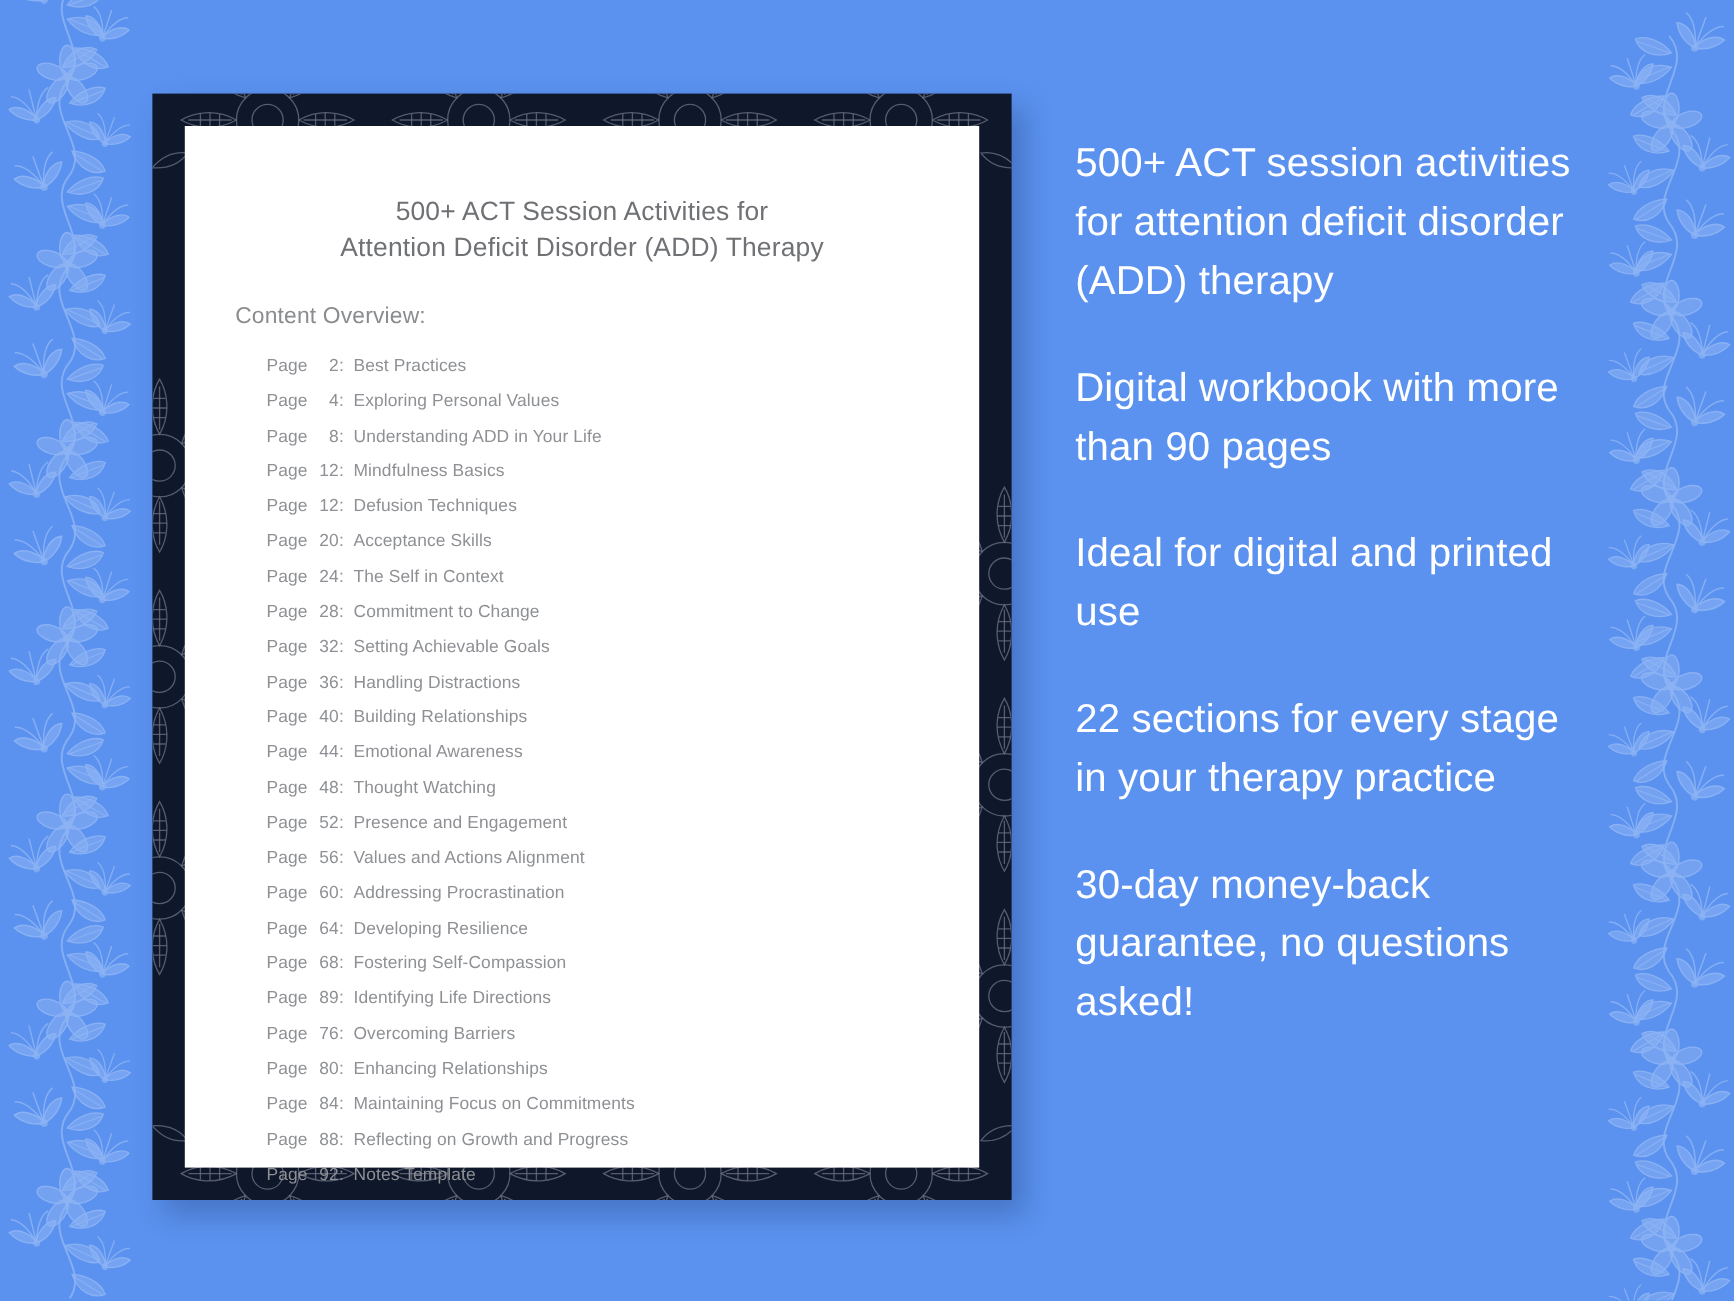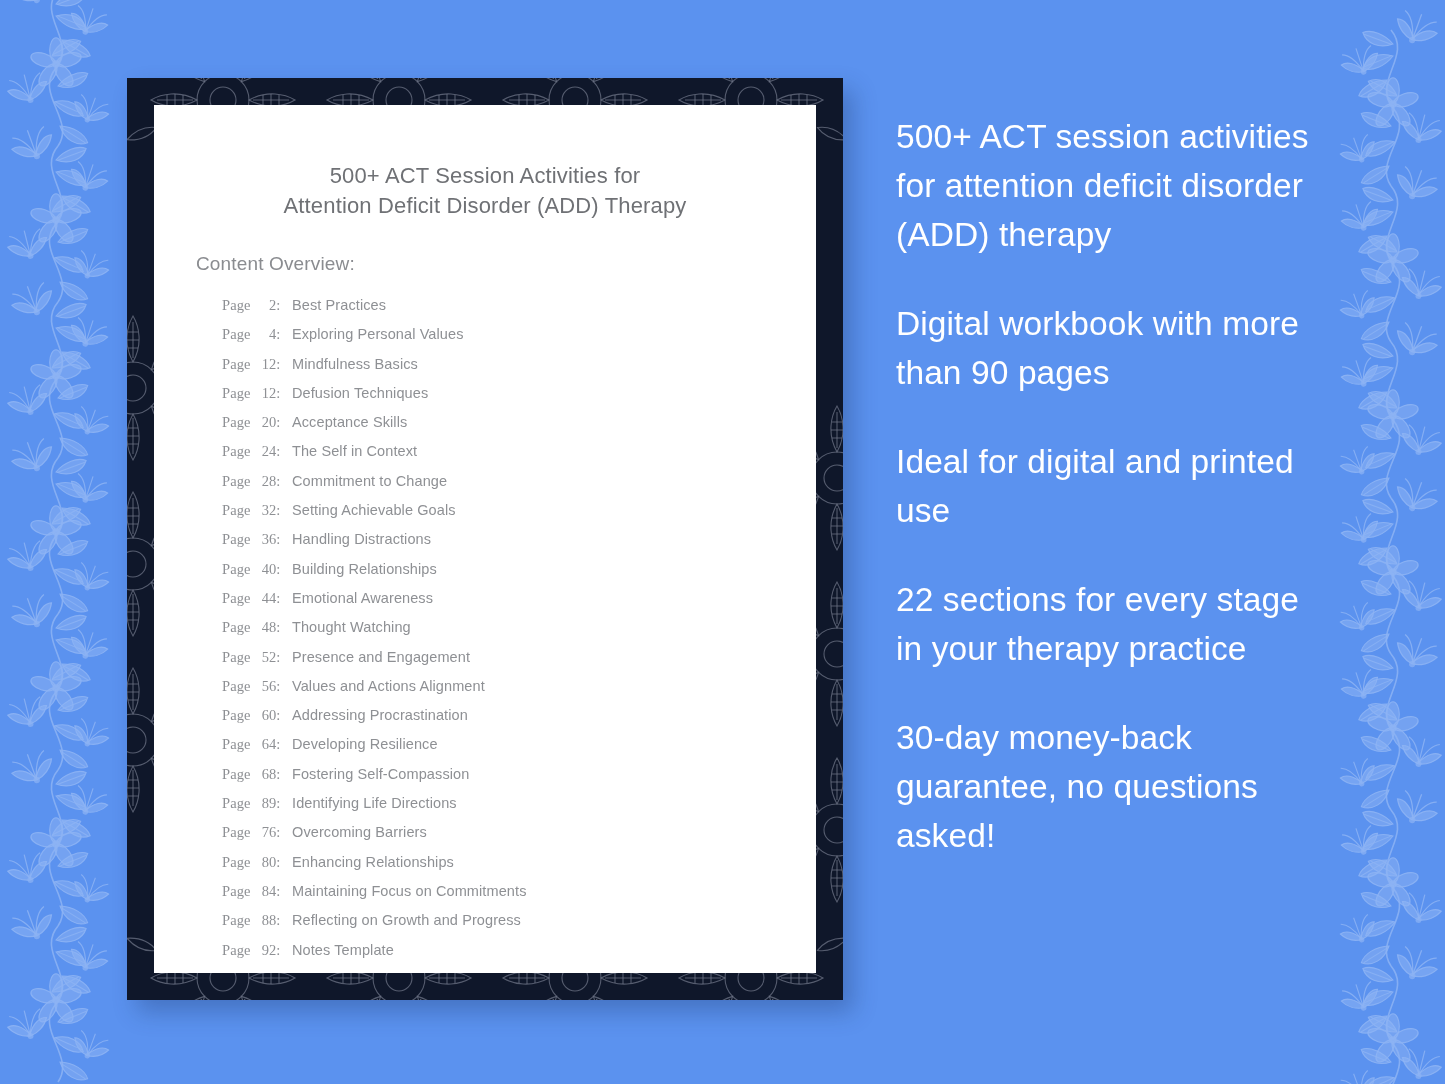--- a/index.html
+++ b/index.html
@@ -106,21 +106,20 @@
     align-items: baseline;
     color: #8e9094;
     font-size: 14.5px;
     line-height: 29.3px;
     letter-spacing: 0.1px;
     white-space: pre;
   }
   .toc-page {
     display: inline-block;
     min-width: 62px;
-    font-family: Liberation Serif, serif;
   }
   .toc-page .num {
     display: inline-block;
     width: 22px;
     text-align: right;
   }
   .toc-title { margin-left: 8px; }
 </style>
 </head>
 <body>
@@ -292,20 +291,24 @@
     <ul class="toc-list">
       <li class="toc-row">
         <span class="toc-page"><span>Page</span> <span class="num">2</span>:</span>
         <span class="toc-title">Best Practices</span>
       </li>
       <li class="toc-row">
         <span class="toc-page"><span>Page</span> <span class="num">4</span>:</span>
         <span class="toc-title">Exploring Personal Values</span>
       </li>
       <li class="toc-row">
+        <span class="toc-page"><span>Page</span> <span class="num">8</span>:</span>
+        <span class="toc-title">Understanding ADD in Your Life</span>
+      </li>
+      <li class="toc-row">
         <span class="toc-page"><span>Page</span> <span class="num">12</span>:</span>
         <span class="toc-title">Mindfulness Basics</span>
       </li>
       <li class="toc-row">
         <span class="toc-page"><span>Page</span> <span class="num">12</span>:</span>
         <span class="toc-title">Defusion Techniques</span>
       </li>
       <li class="toc-row">
         <span class="toc-page"><span>Page</span> <span class="num">20</span>:</span>
         <span class="toc-title">Acceptance Skills</span>

